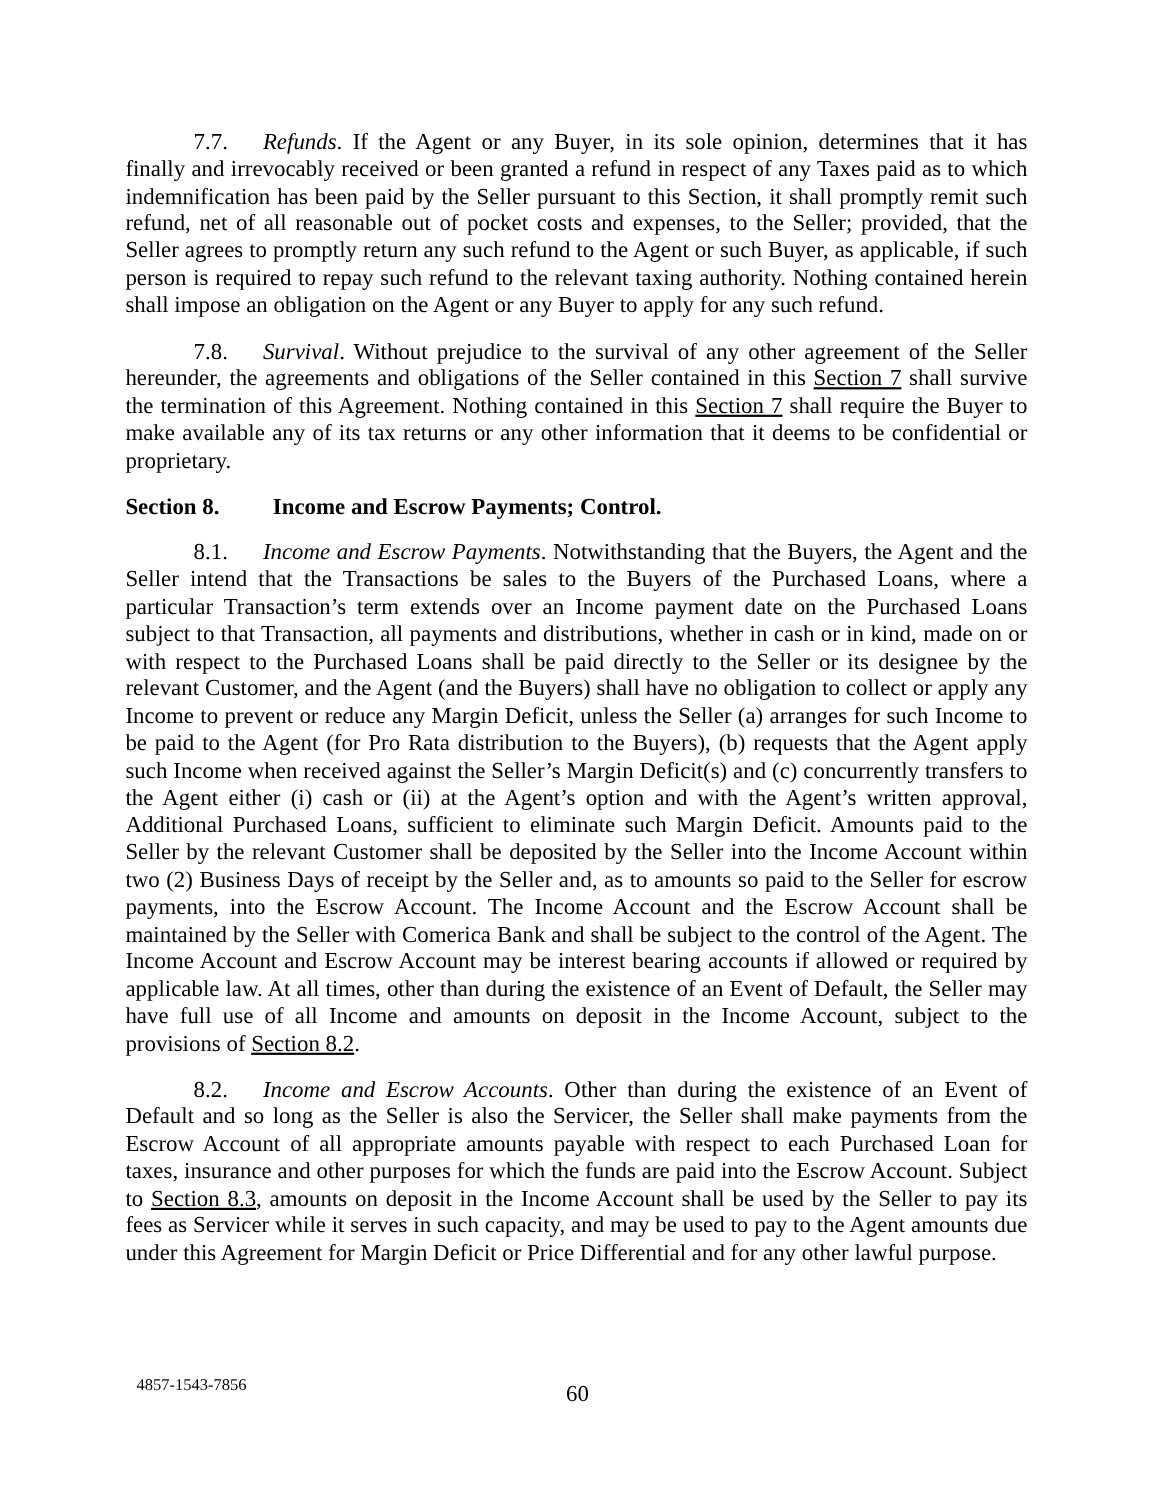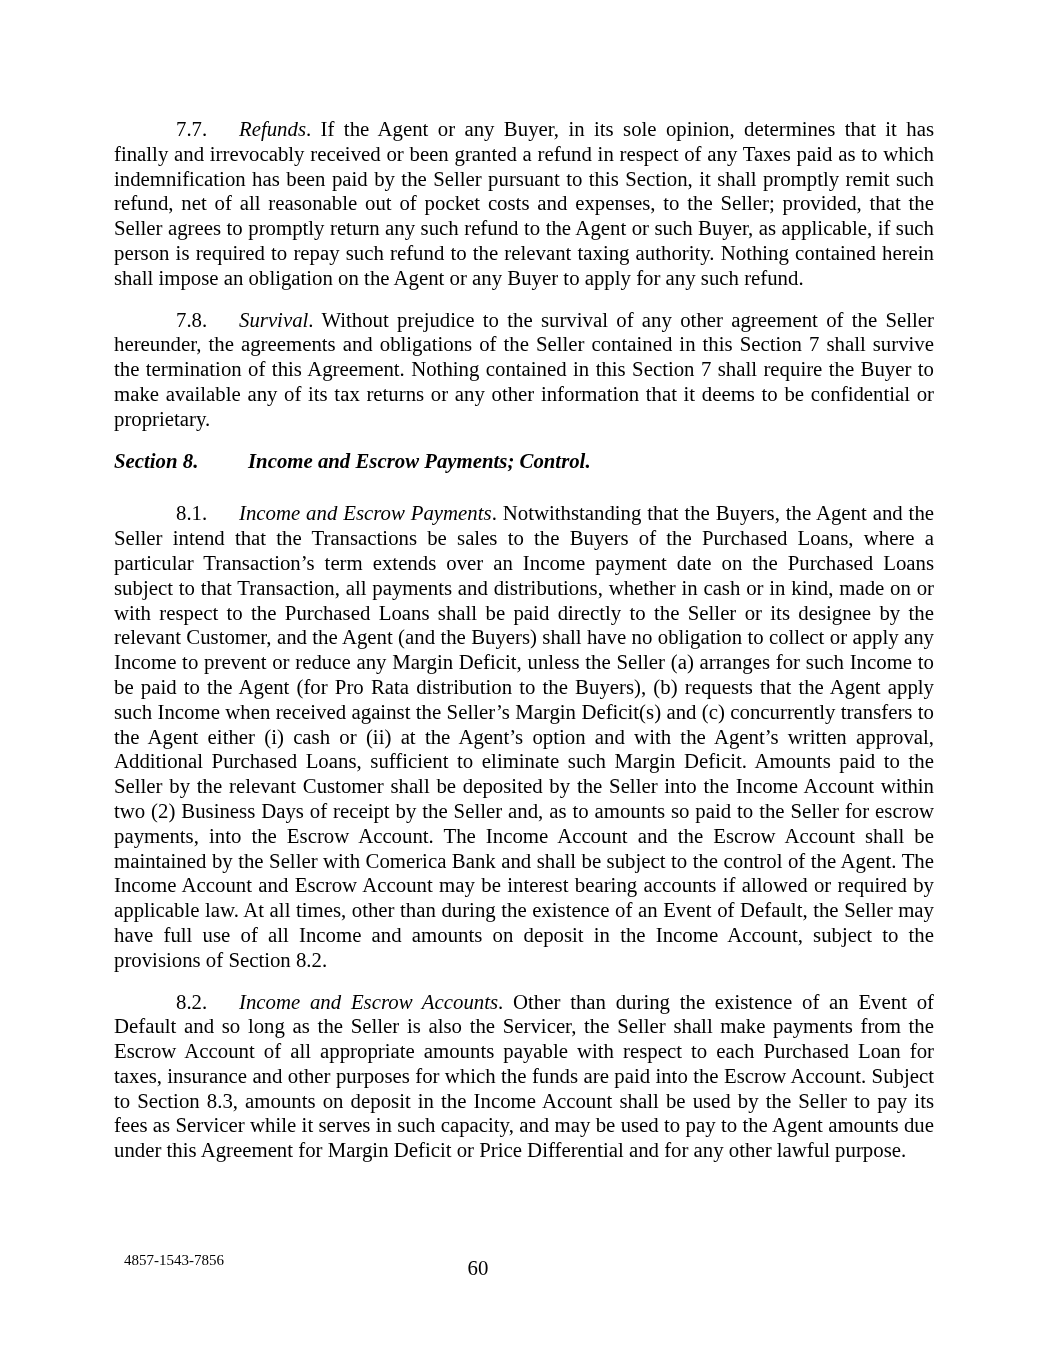--- a/index.html
+++ b/index.html
@@ -24,49 +24,49 @@
     width: 820px;
     font-size: 20.8px;
     line-height: 24.8px;
     text-align: justify;
   }
   p.para {
     margin: 0 0 17px 0;
     text-indent: 62px;
   }
   p.heading {
-    margin: 0 0 28px 0;
+    margin: 0 0 17px 0;
     text-indent: 0;
     font-weight: bold;
-    font-style: italic;
   }
   .num {
     display: inline-block;
     width: 63px;
     text-indent: 0;
   }
   .hnum {
     display: inline-block;
     width: 134px;
     text-indent: 0;
     font-weight: bold;
   }
   i.ptitle { }
-  .runs span.u { }
+  .runs span.u { text-decoration: underline; }
   .runs span.b { font-weight: bold; }
   .pagenum {
     position: absolute;
     left: 0;
     top: 1256px;
     width: 956px;
     text-align: center;
     font-size: 20.8px;
     line-height: 24px;
     font-family: "Liberation Serif", "DejaVu Serif", serif;
     color: #000000;
+    padding-left: 47px;
   }
   .footerid {
     position: absolute;
     left: 124px;
     top: 1251px;
     font-size: 15px;
     line-height: 18px;
     font-family: "Liberation Serif", "DejaVu Serif", serif;
     color: #000000;
   }

